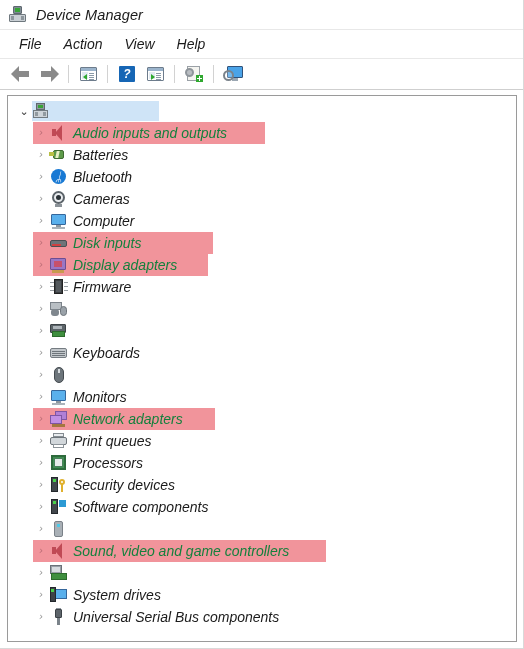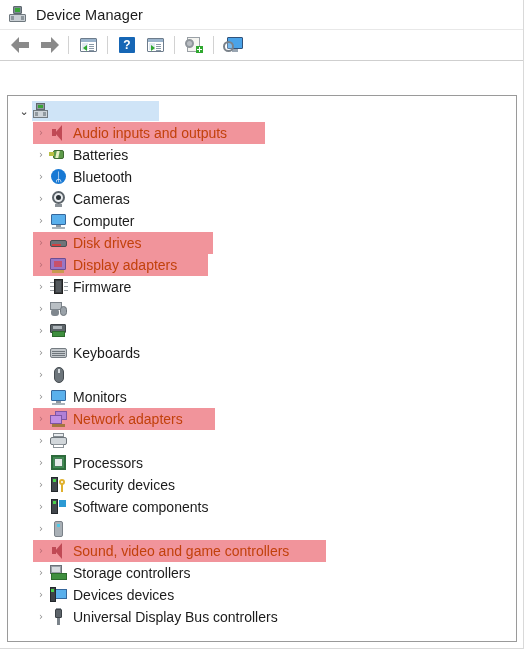--- a/index.html
+++ b/index.html
@@ -10,20 +10,21 @@
   }
   #app {
     position: relative;
     width: 524px;
     height: 649px;
     background: #ffffff;
     overflow: hidden;
     border: 1px solid #d9d9d9;
     border-top: none;
     border-left: none;
+    font-style: italic;
   }
 
   
   .titlebar {
     height: 30px;
     display: flex;
     align-items: center;
     padding-left: 9px;
     background: #ffffff;
     border-bottom: 1px solid #e8e8e8;
@@ -207,21 +208,21 @@
     left:25px; top:1px; height:20px;
     background:#cfe4f7;
     z-index:0;
   }
   .hl {
     position:absolute;
     left:25px; top:0px; height:22px;
     background:#f1949b;
     z-index:0;
   }
-  .row.hlrow .lbl { color:#c2410c; position:relative; z-index:2; }
+  .row.hlrow .lbl { color:#15803d; position:relative; z-index:2; }
   .row.hlrow .chev { color:#b76a73; position:relative; z-index:2; }
   .row.hlrow .ico { position:relative; z-index:2; }
   .row.selrow .lbl { position:relative; z-index:2; }
   .row.selrow .chev, .row.selrow .ico { position:relative; z-index:2; }
 
   
   .i { position:absolute; }
 
   
   .ic-computer-root .m { left:4px; top:1px; width:9px; height:7px; background:#8d979e; border:1px solid #5f686e; }
@@ -343,20 +344,26 @@
     <span class="title-icon dm-ico">
       <span class="mon"></span>
         <span class="scr"></span>
       <span class="base"></span>
         <span class="b1"></span>
         <span class="b2"></span>
     </span>
     <span class="title-text">Device Manager</span>
   </div>
 
+  <div class="menubar">
+    <div class="menu-item">File</div>
+    <div class="menu-item">Action</div>
+    <div class="menu-item">View</div>
+    <div class="menu-item">Help</div>
+  </div>
 
   <div class="toolbar">
     <div class="tbtn">
       <span class="arrow left">
         <span class="shaft"></span>
           <span class="head"></span>
       </span>
     </div>
     <div class="tbtn">
       <span class="arrow right">
@@ -470,21 +477,21 @@
           </span>
           <span class="lbl">Computer</span>
         </div>
         <div class="row child hlrow">
           <div class="hl" style="width: 180px; background: rgb(241, 148, 155);"></div>
           <span class="chev">›</span>
           <span class="ico ic-disk">
             <span class="i b"></span>
             <span class="i r"></span>
           </span>
-          <span class="lbl">Disk drives</span>
+          <span class="lbl">Disk inputs</span>
         </div>
         <div class="row child hlrow">
           <div class="hl" style="width: 175px; background: rgb(241, 148, 155);"></div>
           <span class="chev">›</span>
           <span class="ico ic-display">
             <span class="i card"></span>
             <span class="i chip"></span>
             <span class="i pins"></span>
           </span>
           <span class="lbl">Display adapters</span>
@@ -555,20 +562,21 @@
           </span>
           <span class="lbl">Network adapters</span>
         </div>
         <div class="row child">
           <span class="chev">›</span>
           <span class="ico ic-print">
             <span class="i top"></span>
             <span class="i b"></span>
             <span class="i pa"></span>
           </span>
+          <span class="lbl">Print queues</span>
         </div>
         <div class="row child">
           <span class="chev">›</span>
           <span class="ico ic-cpu">
             <span class="i o"></span>
             <span class="i i2"></span>
           </span>
           <span class="lbl">Processors</span>
         </div>
         <div class="row child">
@@ -606,36 +614,35 @@
           </span>
           <span class="lbl">Sound, video and game controllers</span>
         </div>
         <div class="row child">
           <span class="chev">›</span>
           <span class="ico ic-stor">
             <span class="i gry"></span>
             <span class="i ar"></span>
             <span class="i grn"></span>
           </span>
-          <span class="lbl">Storage controllers</span>
         </div>
         <div class="row child">
           <span class="chev">›</span>
           <span class="ico ic-sys">
             <span class="i sc"></span>
             <span class="i tw"></span>
             <span class="i led"></span>
           </span>
-          <span class="lbl">Devices devices</span>
+          <span class="lbl">System drives</span>
         </div>
         <div class="row child">
           <span class="chev">›</span>
           <span class="ico ic-usb">
             <span class="i tp"></span>
             <span class="i hd"></span>
             <span class="i sh"></span>
           </span>
-          <span class="lbl">Universal Display Bus controllers</span>
+          <span class="lbl">Universal Serial Bus components</span>
         </div>
       </div>
   </div>
 
 </div>
 
 </body></html>

